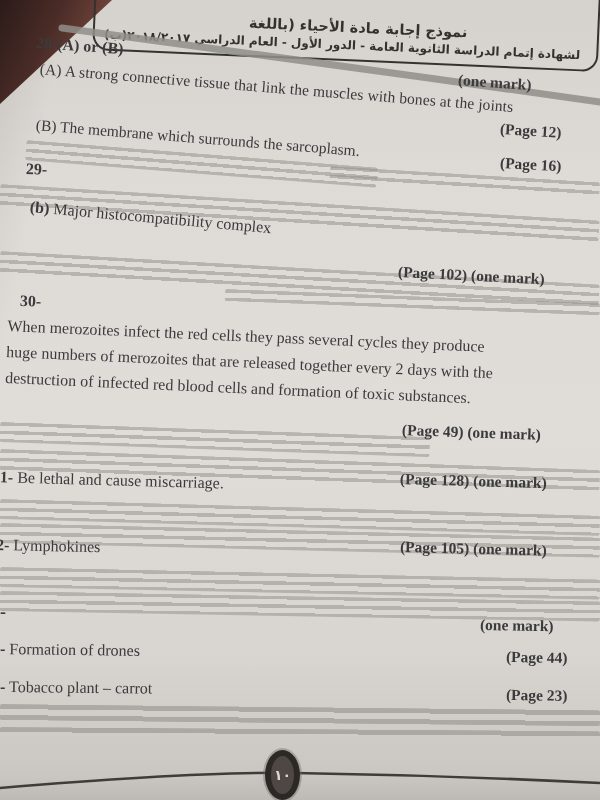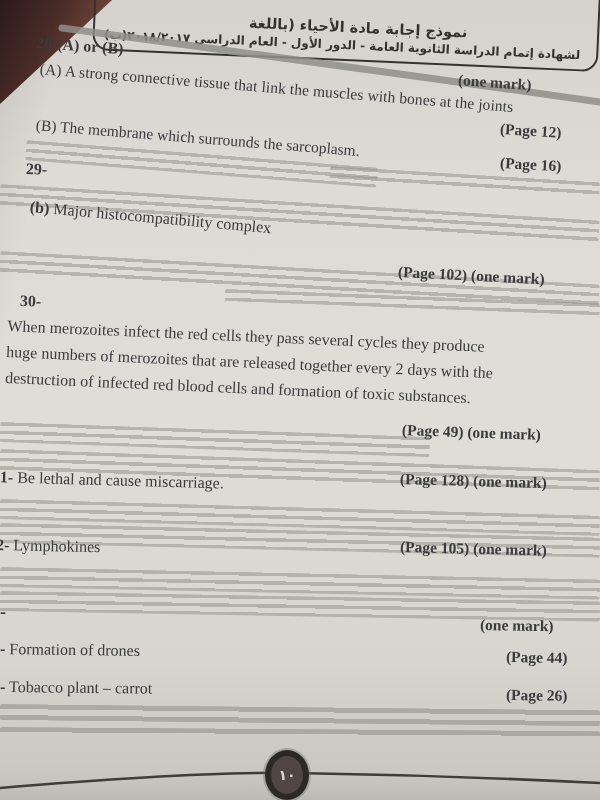--- a/index.html
+++ b/index.html
@@ -35,21 +35,21 @@
     position:absolute;transform-origin:left center;border-radius:2px;
     background:repeating-linear-gradient(180deg, rgba(150,147,142,.55) 0px 3.5px, rgba(0,0,0,0) 3.5px 8.5px);
   }
   .stripes-thick{
     background:repeating-linear-gradient(180deg, rgba(148,145,140,.6) 0px 5px, rgba(0,0,0,0) 5px 11px);
   }
   .para{position:absolute;transform-origin:left top;line-height:26px;font-size:16px;}
   .para div{white-space:nowrap;}
   svg{position:absolute;left:0;}
   .badge{
-    position:absolute;left:265px;top:750px;width:44px;height:50px;border-radius:50%;
+    position:absolute;left:265px;top:750px;width:35px;height:50px;border-radius:50%;
     background:#4e4743;border:6px solid #2b2826;box-sizing:border-box;
     box-shadow:0 0 0 2px rgba(110,104,98,.4);
     display:flex;align-items:center;justify-content:center;
     color:#d9d5d0;font-family:"DejaVu Sans", sans-serif;font-size:14px;font-weight:bold;
   }
 </style>
 </head>
 <body>
 
 <div id="canvas" style="--ink: #3b3a3c; --paper: #dedbd6; --stripe: #96938e; --corner-background: #4a2c27; --swoosh: #908e8a; --badge-ring: #2b2826; --badge-fill: #4e4743;">
@@ -109,21 +109,21 @@
   <div class="stripes" style="left:0px;top:567px;width:600px;height:20px;transform:rotate(1.2deg);"></div>
   <div class="stripes" style="left:0px;top:591px;width:600px;height:20px;transform:rotate(1deg);"></div>
 
   <div class="r b" style="left:0px;top:602px;font-size:18px;">-</div>
   <div class="r b" style="left:480px;top:616px;transform:rotate(1deg);">(one mark)</div>
 
   <div class="r fs16" style="left:0px;top:640px;transform:rotate(.8deg);"><span class="num">-</span><span> Formation of drones</span></div>
   <div class="r b" style="left:506px;top:648px;transform:rotate(1deg);">(Page 44)</div>
 
   <div class="r fs16" style="left:0px;top:678px;transform:rotate(.6deg);"><span class="num">-</span><span> Tobacco plant – carrot</span></div>
-  <div class="r b" style="left:506px;top:686px;transform:rotate(.8deg);">(Page 26)</div>
+  <div class="r b" style="left:506px;top:686px;transform:rotate(.8deg);">(Page 23)</div>
 
   <div class="stripes stripes-thick" style="left:0px;top:704px;width:600px;height:16px;transform:rotate(.6deg);"></div>
   <div class="stripes stripes-thick" style="left:0px;top:727px;width:600px;height:7px;transform:rotate(.4deg);"></div>
 
   <svg width="600" height="60" style="top:745px">
     <path d="M0,43 C140,31 240,27 295,28 C360,29 480,32 600,38" stroke="#3f3c39" stroke-width="2.5" fill="none"></path>
   </svg>
   <div class="badge">
     <span>١٠</span>
   </div>

